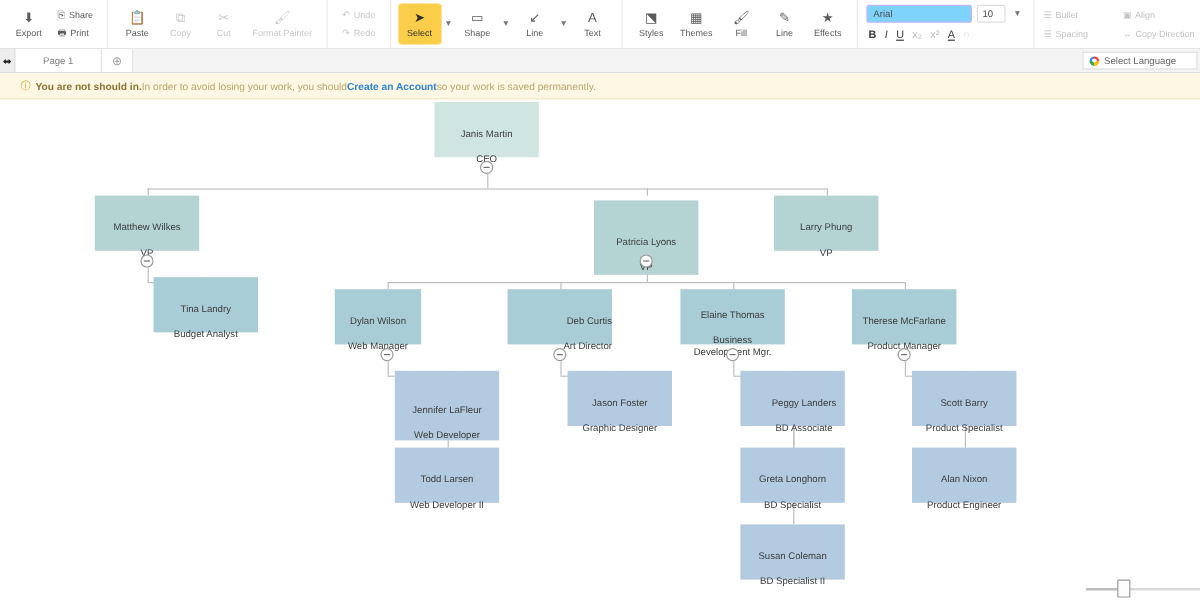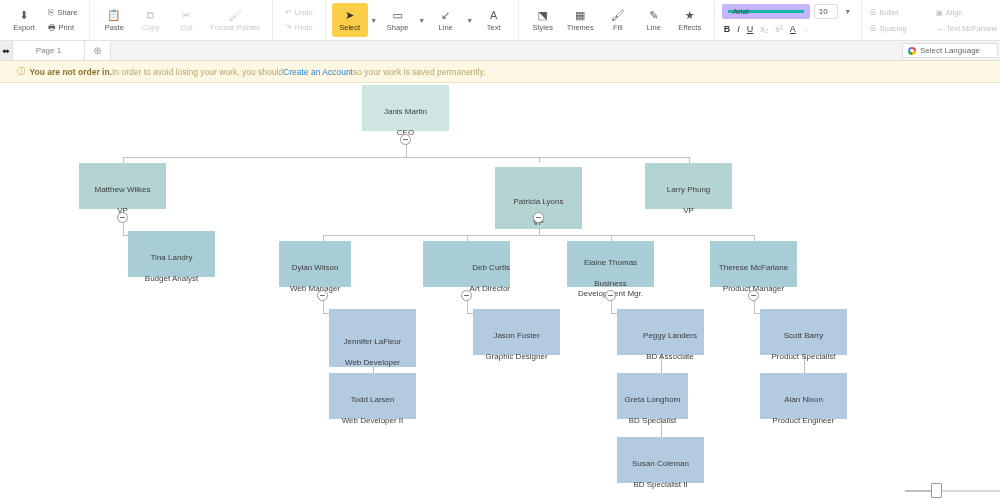--- a/index.html
+++ b/index.html
@@ -60,24 +60,24 @@
   }
 
   
   .fmt {
     display: flex; flex-direction: column; justify-content: center;
     padding: 0 7px; border-right: 1px solid #ececec;
   }
   .fmt-row { display: flex; align-items: center; gap: 4px; height: 17px; }
   .font-box {
     width: 88px; height: 15px;
-    border: 6px solid #c4b5fd; border-radius: 2px;
+    border: 1px solid #c4b5fd; border-radius: 2px;
     font-size: 8px; color: #4a4a4a;
     display: flex; align-items: center; padding-left: 5px;
-    background: #14b8a6;
+    background: #7dd3fc;
   }
   .size-box {
     width: 24px; height: 15px;
     border: 1px solid #dedede; border-radius: 2px;
     font-size: 8px; color: #4a4a4a;
     display: flex; align-items: center; padding-left: 4px;
     background: #fff;
   }
   .fmt-row2 { display: flex; align-items: center; gap: 7px; height: 18px; padding-left:2px; }
   .fmt-ic { font-size: 9px; color: #3b3b3b; cursor: pointer; }
@@ -141,21 +141,21 @@
   .banner {
     position: absolute; top: 61px; left: 0;
     width: 1000px; height: 22px;
     background: #fdf7e3; border-bottom: 1px solid #f0e4bd;
     display: flex; align-items: center;
     padding-left: 17px;
     font-size: 8.5px; color: #b9a76b;
   }
   .banner .warn-ic { color: #c9a227; font-size: 8.5px; margin-right: 4px; }
   .banner b { color: #8a7432; font-weight: bold; }
-  .banner a { color: #2b84d4; font-weight: normal; text-decoration: none; cursor: pointer; }
+  .banner a { color: #2b84d4; font-weight: bold; text-decoration: none; cursor: pointer; }
 
   
   .canvas {
     position: absolute; top: 83px; left: 0;
     width: 1000px; height: 417px;
     background: #ffffff; overflow: hidden;
   }
   .node {
     position: absolute;
     display: flex; flex-direction: column;
@@ -327,40 +327,40 @@
         <span>Align</span>
       </div>
     </div>
     <div class="para-row">
       <div class="para-item">
         <span>☰</span>
         <span>Spacing</span>
       </div>
       <div class="para-item" style="width:auto">
         <span>↔</span>
-        <span>Text McFarlane</span>
+        <span>Copy Direction</span>
       </div>
     </div>
   </div>
 
 </div>
 
 <div class="tabbar">
   <div class="tab-arrow">⬌</div>
   <div class="tab-page">Page 1</div>
   <div class="tab-add">⊕</div>
   <div class="lang-widget">
     <span class="g-dot"></span>
     <span>Select Language</span>
   </div>
 </div>
 
 <div class="banner">
   <span class="warn-ic">ⓘ</span>
-  <b>You are not order in.</b>
+  <b>You are not should in.</b>
   <span> In order to avoid losing your work, you should </span>
   <a>Create an Account</a>
   <span> so your work is saved permanently.</span>
 </div>
 
 <div class="canvas">
   <div id="edge-layer">
       <div class="conn v" style="left: 405.5px; top: 62px; height: 12px;"></div>
       <div class="conn h" style="left: 122.5px; top: 74px; width: 566px;"></div>
       <div class="conn v" style="left: 122.5px; top: 74px; height: 6px;"></div>
@@ -446,21 +446,21 @@
         <div class="ti">Web Developer II</div>
       </div>
       <div class="node lvl3" style="left: 473px; top: 226px; width: 87px; height: 46px;">
         <div class="nm">Jason Foster</div>
         <div class="ti">Graphic Designer</div>
       </div>
       <div class="node lvl3" style="left: 617px; top: 226px; width: 87px; height: 46px; padding-left: 19px;">
         <div class="nm">Peggy Landers</div>
         <div class="ti">BD Associate</div>
       </div>
-      <div class="node lvl3" style="left: 617px; top: 290px; width: 71px; height: 46px;">
+      <div class="node lvl3" style="left: 617px; top: 290px; width: 87px; height: 46px;">
         <div class="nm">Greta Longhorn</div>
         <div class="ti">BD Specialist</div>
       </div>
       <div class="node lvl3" style="left: 617px; top: 354px; width: 87px; height: 46px;">
         <div class="nm">Susan Coleman</div>
         <div class="ti">BD Specialist II</div>
       </div>
       <div class="node lvl3" style="left: 760px; top: 226px; width: 87px; height: 46px;">
         <div class="nm">Scott Barry</div>
         <div class="ti">Product Specialist</div>

